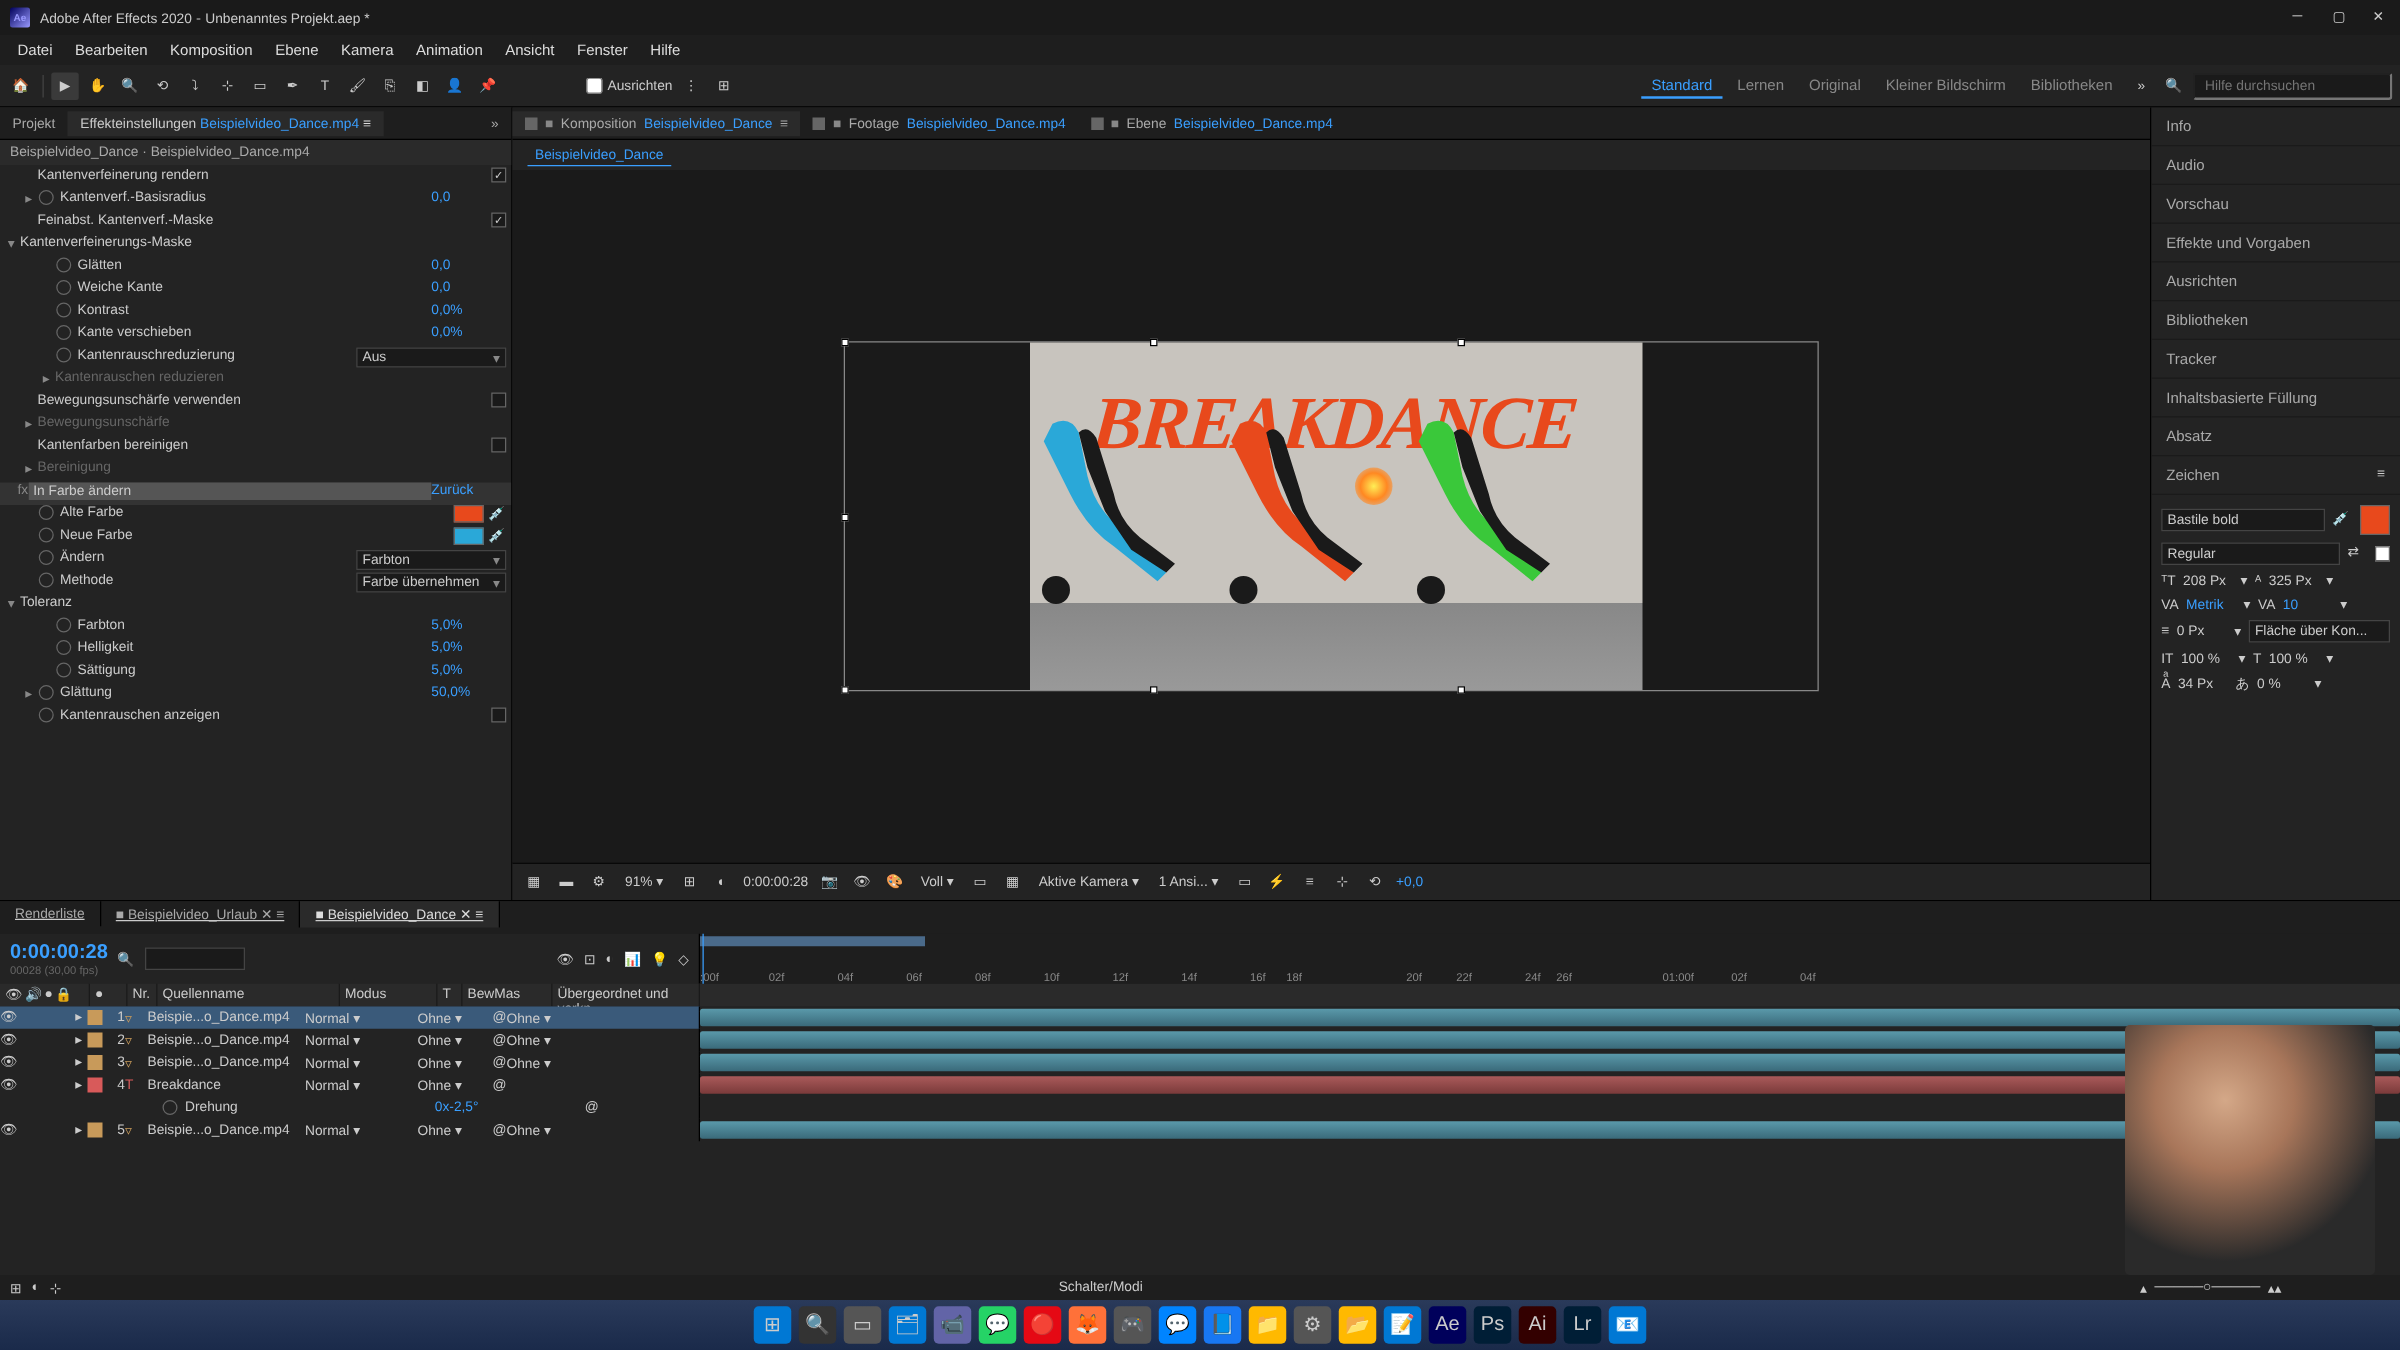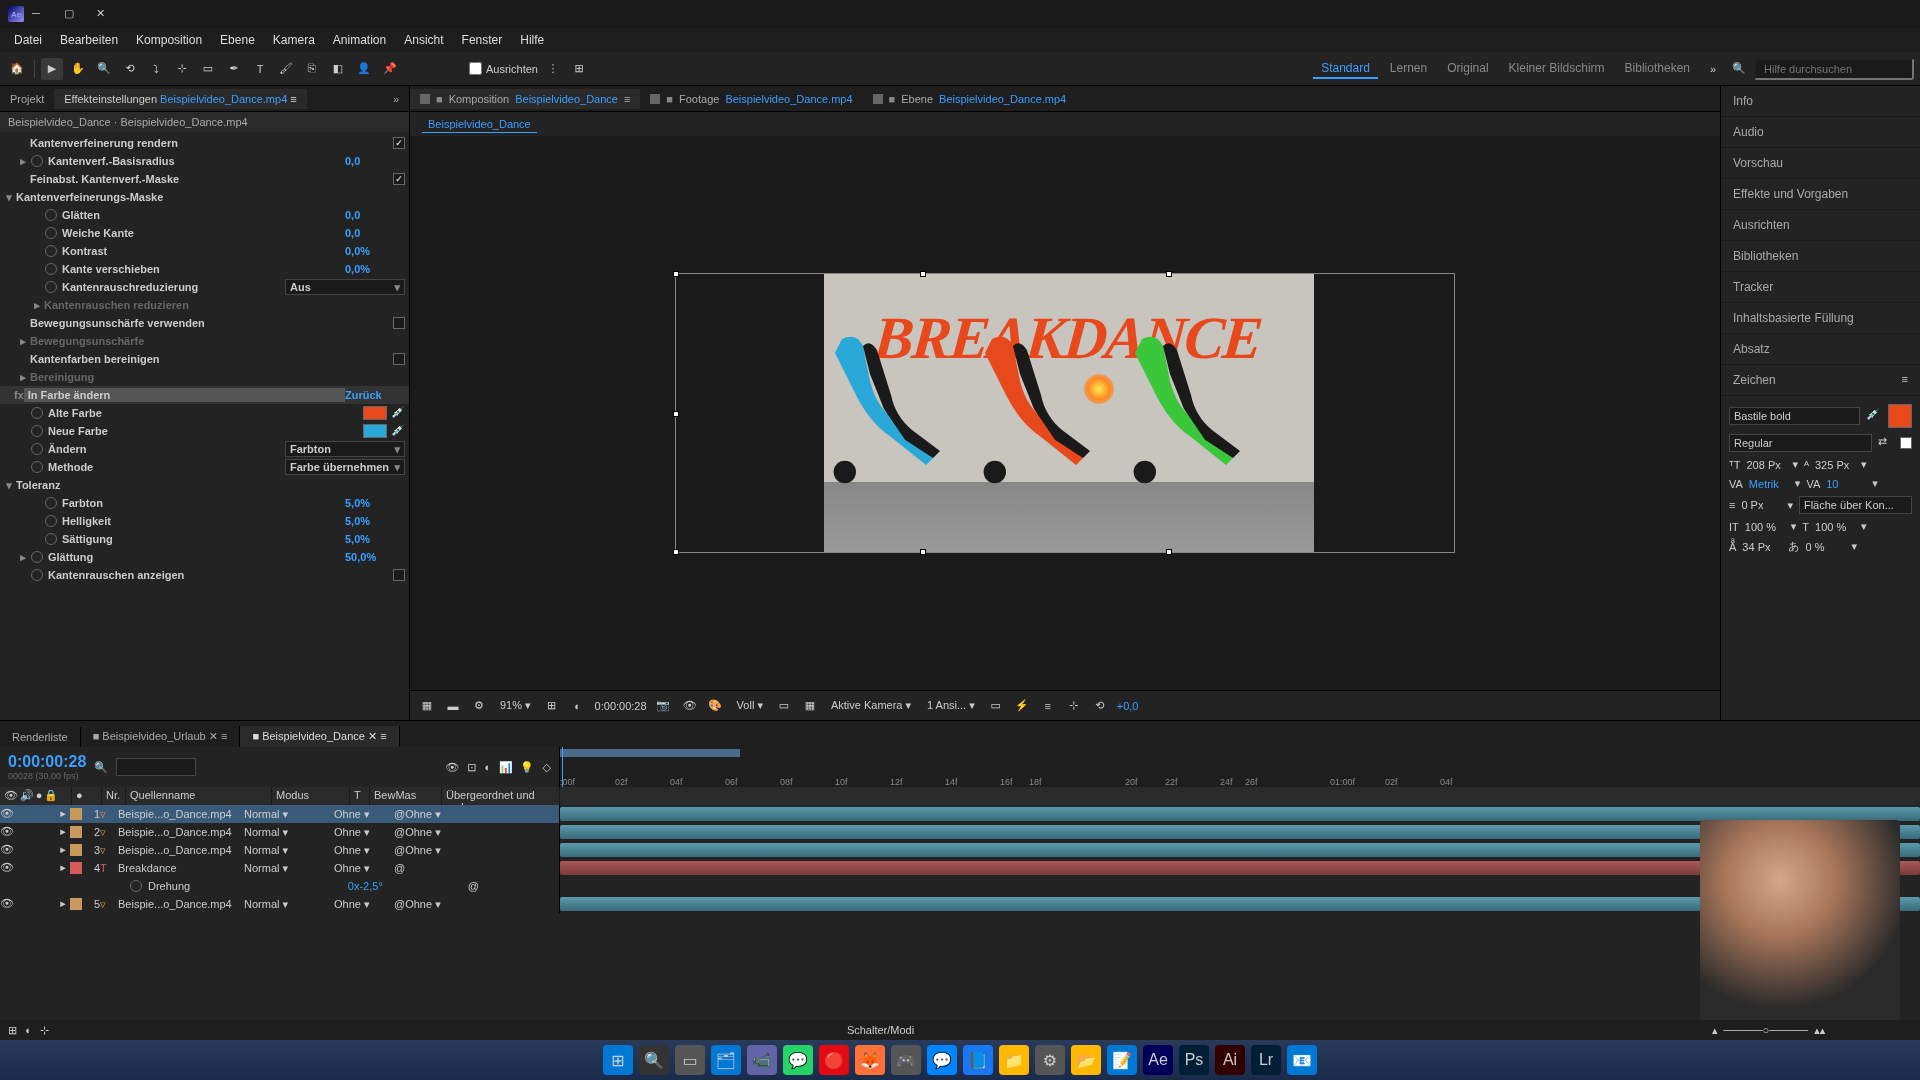--- a/index.html
+++ b/index.html
@@ -33,21 +33,21 @@
 .right-panel { width: 200px; background: #232323; border-left: 1px solid #000; }
 
 
 .panel-tabs { height: 26px; display: flex; align-items: center; background: #1e1e1e; border-bottom: 1px solid #000; }
 .panel-tab { padding: 4px 10px; font-size: 11px; color: #aaa; cursor: pointer; }
 .panel-tab.active { background: #2a2a2a; color: #ddd; }
 .panel-sub { padding: 4px 8px; font-size: 11px; color: #aaa; background: #2a2a2a; }
 
 
 .effect-list { flex: 1; overflow-y: auto; padding: 2px 0; }
-.effect-row { display: flex; align-items: center; height: 18px; padding: 0 4px; font-weight: bold; }
+.effect-row { display: flex; align-items: flex-start; height: 18px; padding: 0 4px; }
 .effect-row .indent { display: inline-block; }
 .effect-row .twirl { width: 10px; text-align: center; cursor: pointer; color: #888; }
 .effect-row .stopwatch { width: 12px; height: 12px; border: 1px solid #666; border-radius: 50%; margin: 0 3px; cursor: pointer; }
 .effect-row .prop-name { flex: 1; color: #ccc; padding-left: 2px; }
 .effect-row .prop-val { color: #3a9fff; cursor: pointer; min-width: 60px; }
 .effect-row .checkbox { width: 12px; height: 12px; border: 1px solid #666; background: #1a1a1a; cursor: pointer; }
 .effect-row .checkbox.checked::after { content: '✓'; color: #ccc; font-size: 9px; display: block; text-align: center; line-height: 10px; }
 .effect-row .dropdown { background: #1a1a1a; padding: 1px 4px; border: 1px solid #444; min-width: 120px; position: relative; }
 .effect-row .dropdown::after { content: '▾'; position: absolute; right: 4px; color: #888; }
 .effect-row .swatch { width: 24px; height: 14px; border: 1px solid #666; cursor: pointer; }
@@ -80,21 +80,21 @@
 .right-panel .rp-item { padding: 8px 12px; border-bottom: 1px solid #1a1a1a; cursor: pointer; font-size: 12px; color: #aaa; }
 .char-panel { padding: 8px; }
 .char-row { display: flex; align-items: center; gap: 6px; margin-bottom: 6px; }
 .char-row select, .char-row .char-drop { flex: 1; background: #1a1a1a; border: 1px solid #444; padding: 2px 4px; color: #ccc; }
 .char-row .char-swatch { width: 24px; height: 24px; border: 1px solid #666; }
 .char-row .char-val { color: #3a9fff; min-width: 40px; }
 .char-row .char-icon { width: 16px; height: 16px; }
 
 
 .timeline { height: 320px; background: #232323; border-top: 1px solid #000; display: flex; flex-direction: column; }
-.tl-tabs { height: 26px; display: flex; align-items: flex-end; background: #1e1e1e; }
+.tl-tabs { height: 26px; display: flex; align-items: flex-start; background: #1e1e1e; text-decoration: underline; }
 .tl-tab { padding: 4px 12px; cursor: pointer; color: #aaa; border-right: 1px solid #000; }
 .tl-tab.active { background: #2a2a2a; color: #ddd; }
 .tl-header { height: 40px; display: flex; }
 .tl-header-left { width: 560px; display: flex; align-items: center; padding: 0 8px; gap: 8px; border-right: 1px solid #000; }
 .tl-timecode { color: #3a9fff; font-size: 16px; font-weight: bold; }
 .tl-timecode-sub { color: #666; font-size: 9px; }
 .tl-header-right { flex: 1; position: relative; background: #1e1e1e; }
 .tl-tick { position: absolute; bottom: 0; font-size: 9px; color: #888; }
 .tl-workarea { position: absolute; top: 2px; height: 8px; background: #4a6a8a; left: 0; width: 180px; }
 .tl-playhead { position: absolute; top: 0; bottom: 0; width: 1px; background: #3a9fff; left: 2px; }
@@ -119,20 +119,23 @@
 
 .webcam { position: absolute; right: 20px; bottom: 60px; width: 200px; height: 200px; background: radial-gradient(circle at 40% 30%, #d4a888 0%, #a8765a 30%, #2a2a2a 70%); border-radius: 4px; }
 
 svg { display: block; }
 </style>
 </head>
 <body>
 
 <div class="titlebar">
   <div class="ae-logo">Ae</div>
+  <div class="title">
+    <span>Adobe After Effects 2020</span> - <span>Unbenanntes Projekt.aep *</span>
+  </div>
   <div class="win-btns">
     <div class="win-btn">─</div>
     <div class="win-btn">▢</div>
     <div class="win-btn">✕</div>
   </div>
 </div>
 
 <div class="menubar" id="menubar">
     <div class="menu-item">Datei</div>
     <div class="menu-item">Bearbeiten</div>

